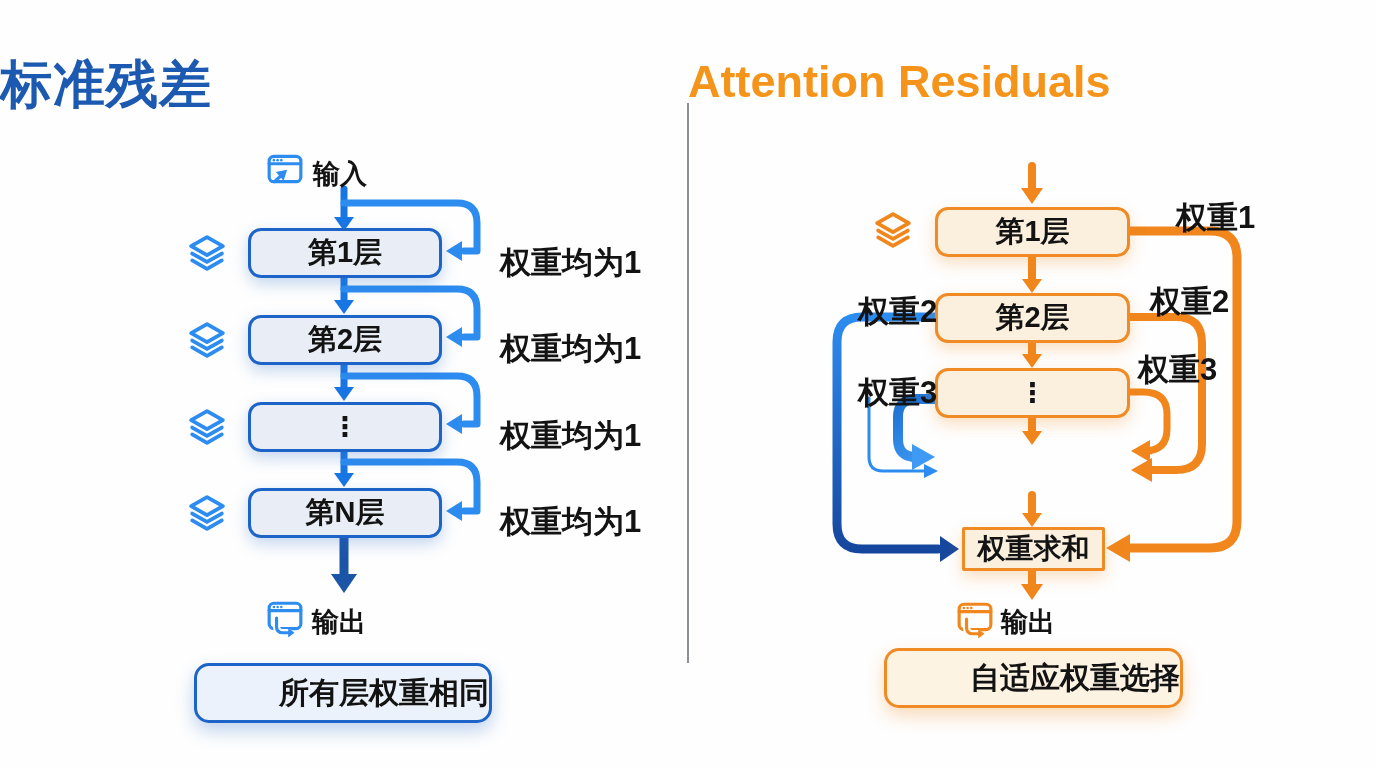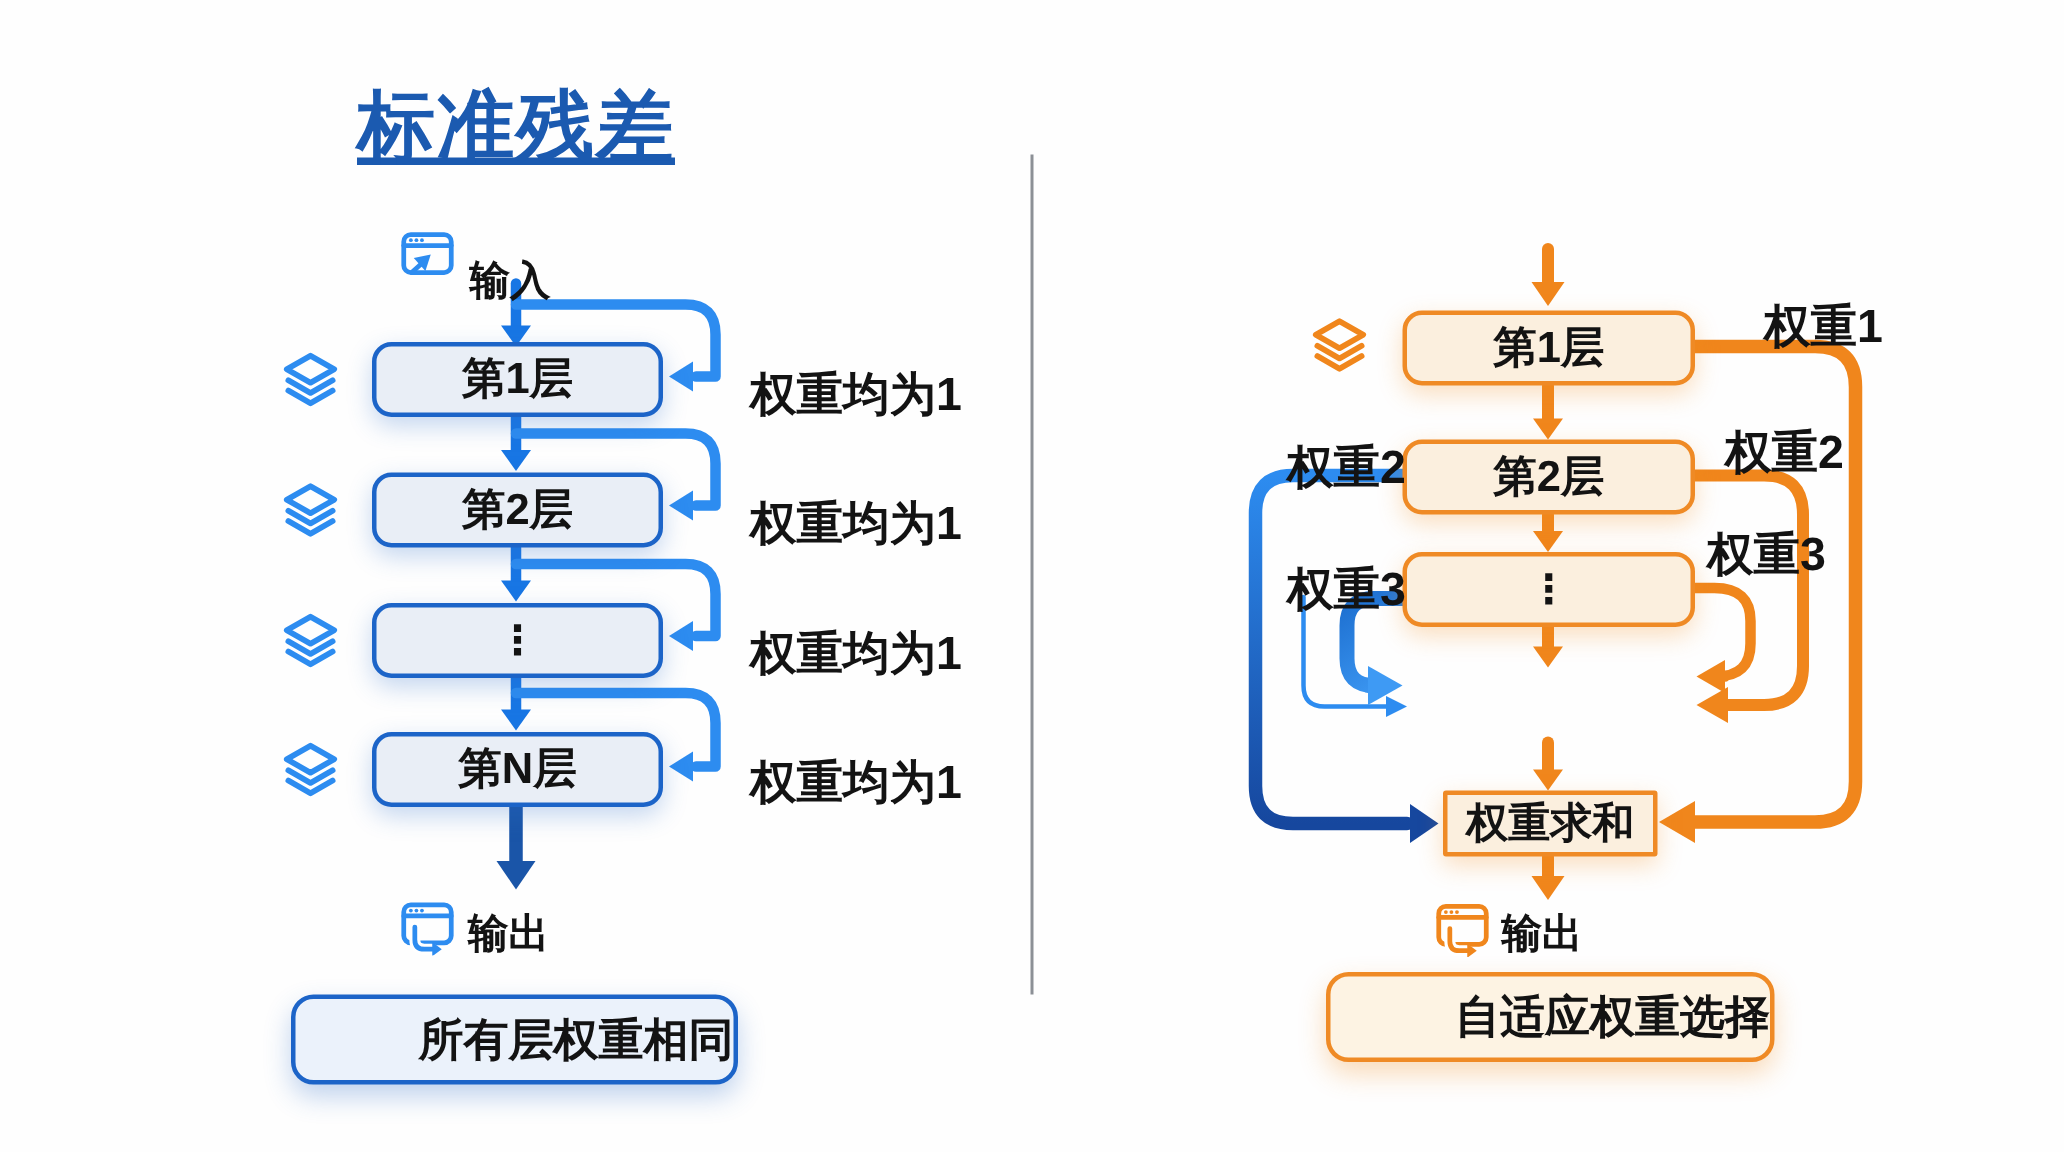--- a/index.html
+++ b/index.html
@@ -1,21 +1,21 @@
 <!DOCTYPE html>
 <html style="--blue-title: #1B5AB0; --blue: #2D8CF0; --blue-mid: #1876E4; --blue-dark: #1A55A8; --blue-deep: #16479E; --blue-border: #1C64C8; --blue-fill: #E9EEF6; --blue-panel-fill: #EBF2FB; --orange: #F0861C; --orange-title: #F5941A; --orange-border: #EF8A25; --orange-fill: #FBEFDE; --orange-panel-fill: #FDF3E3; --divider: #8C9096; --text: #131313;"><head>
 <meta charset="utf-8">
 <style>
   html,body{margin:0;padding:0;background:#ffffff;}
   #canvas{
     position:relative;width:1376px;height:768px;overflow:hidden;background:#fefefe;
     font-family:"Liberation Sans","DejaVu Sans",sans-serif;color:var(--text,#131313);
   }
   .abs{position:absolute;}
-  .title{font-weight:bold;text-align:center;letter-spacing:1px;text-decoration:underline;}
+  .title{font-weight:bold;letter-spacing:1px;}
   .title-left{left:0;top:50px;width:688px;font-size:52px;color:var(--blue-title);}
   .title-right{left:688px;top:56px;width:688px;font-size:45px;color:var(--orange-title);letter-spacing:0;}
   .flow-box{
     box-sizing:border-box;display:flex;align-items:center;justify-content:center;
     font-weight:bold;font-size:29px;border-radius:13px;
   }
   .lbox{left:248px;width:194px;height:50px;background:var(--blue-fill);
     border:3px solid var(--blue-border);box-shadow:0 6px 16px rgba(45,110,200,.28);}
   .rbox{left:935px;width:195px;height:50px;background:var(--orange-fill);
     border:3px solid var(--orange-border);box-shadow:0 6px 16px rgba(240,140,30,.28);}
@@ -123,21 +123,21 @@
       <line x1="3" y1="13" x2="33" y2="13"></line>
     </g>
     <g style="fill:var(--blue)">
       <circle cx="7.5" cy="9.6" r="1.2"></circle>
         <circle cx="11" cy="9.6" r="1.2"></circle>
         <circle cx="14.5" cy="9.6" r="1.2"></circle>
     </g>
     <line x1="8" y1="30" x2="14" y2="24.6" style="stroke:var(--blue)" stroke-width="3" stroke-linecap="round"></line>
     <polygon points="0,-5.5 9.5,0 0,5.5" transform="translate(13,25) rotate(-42)" style="fill:var(--blue)"></polygon>
   </svg>
-  <div class="abs io-label" style="left:313px;top:169px">输入</div>
+  <div class="abs io-label" style="left:313px;top:156px">输入</div>
 
   <svg class="abs icon38" style="left:188px;top:234px" viewBox="0 0 36 36">
     <g fill="none" stroke-linecap="round" stroke-linejoin="round" style="stroke:var(--blue)" stroke-width="3.6">
       <path d="M18,3 L33,11.5 L18,20 L3,11.5 Z"></path>
         <path d="M4,18.5 L18,26.5 L32,18.5"></path>
         <path d="M4,25 L18,33 L32,25"></path>
     </g>
   </svg>
   <svg class="abs icon38" style="left:188px;top:321px" viewBox="0 0 36 36">
     <g fill="none" stroke-linecap="round" stroke-linejoin="round" style="stroke:var(--blue)" stroke-width="3.6">
@@ -192,20 +192,21 @@
     <path d="M10,18 V26 Q10,32 16,32 H21" fill="none" stroke="#ffffff" stroke-width="7" stroke-linecap="round"></path>
     <path d="M10,18 V26 Q10,32 16,32 H21" fill="none" style="stroke:var(--blue)" stroke-width="3" stroke-linecap="round"></path>
     <polygon points="21,27.5 21,36.5 27,32" style="fill:var(--blue)"></polygon>
   </svg>
   <div class="abs io-label" style="left:312px;top:604px">输出</div>
 
   <div class="abs summary-box summary-left">
     <span>所有层权重相同</span>
     </div>
 
+  <div class="abs title title-right">Attention Residuals</div>
 
   <svg class="abs icon38" style="left:874px;top:211px" viewBox="0 0 36 36">
     <g fill="none" stroke-linecap="round" stroke-linejoin="round" style="stroke:var(--orange)" stroke-width="3.6">
       <path d="M18,3 L33,11.5 L18,20 L3,11.5 Z"></path>
         <path d="M4,18.5 L18,26.5 L32,18.5"></path>
         <path d="M4,25 L18,33 L32,25"></path>
     </g>
   </svg>
 
   <div class="abs flow-box rbox" style="top:207px">

